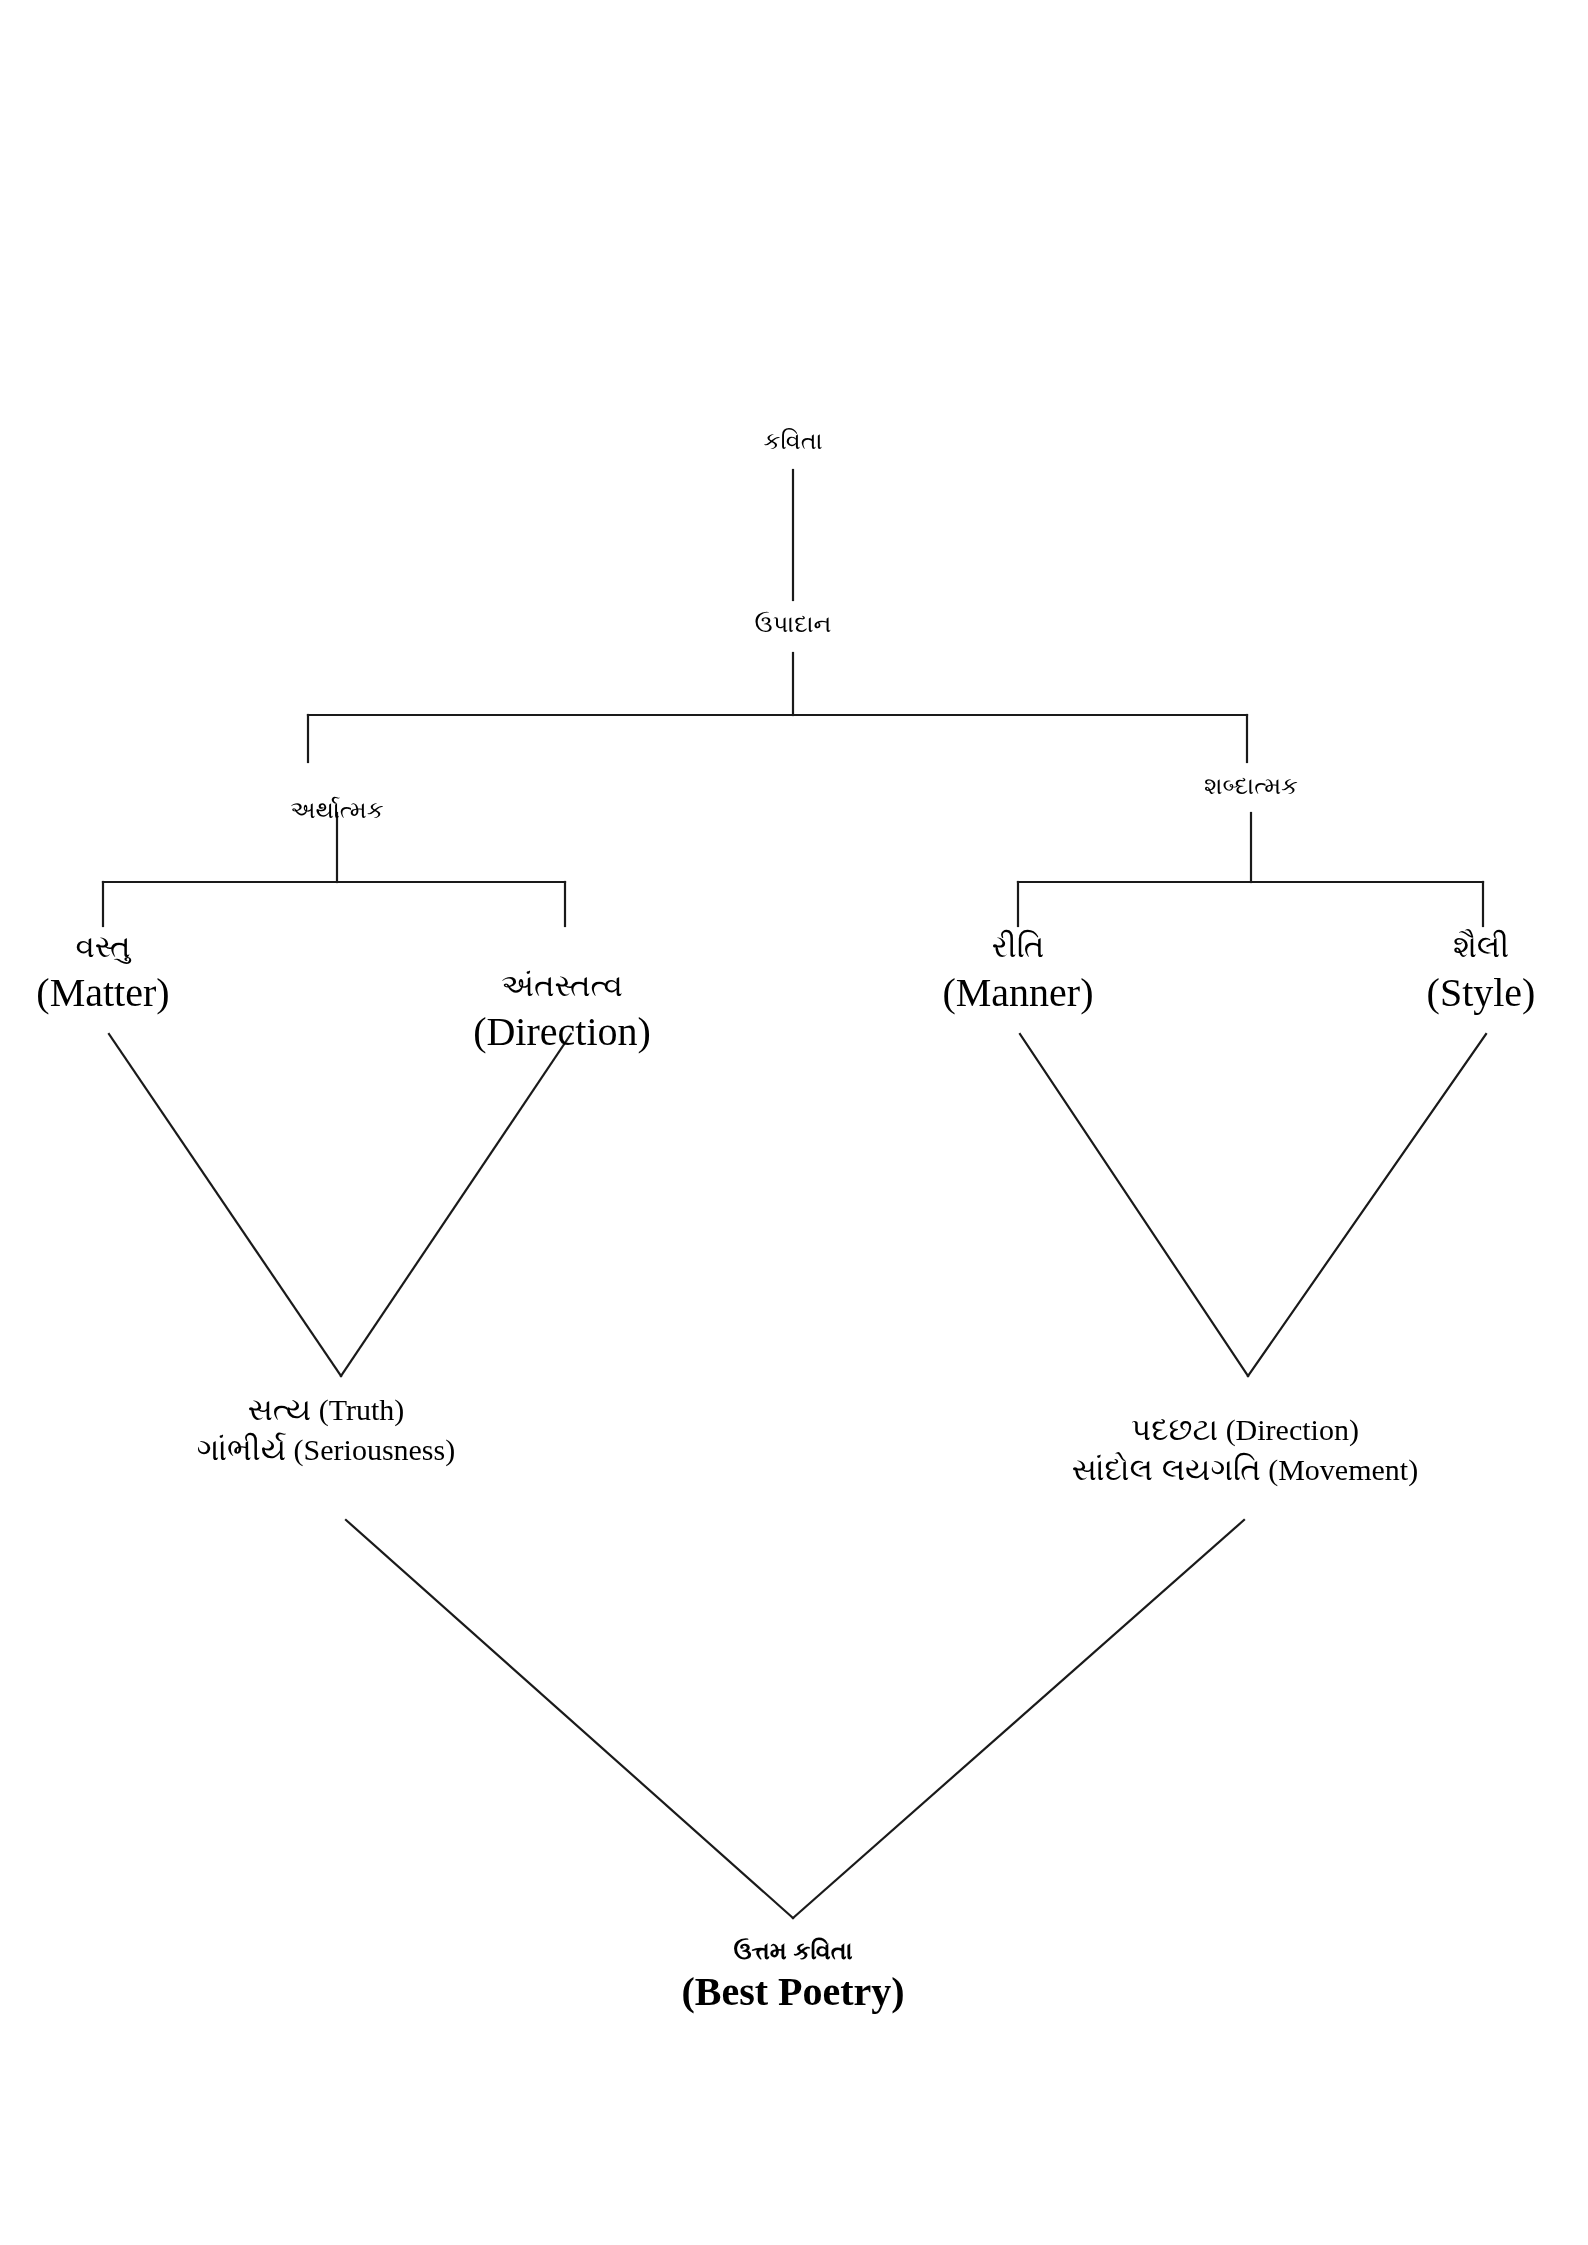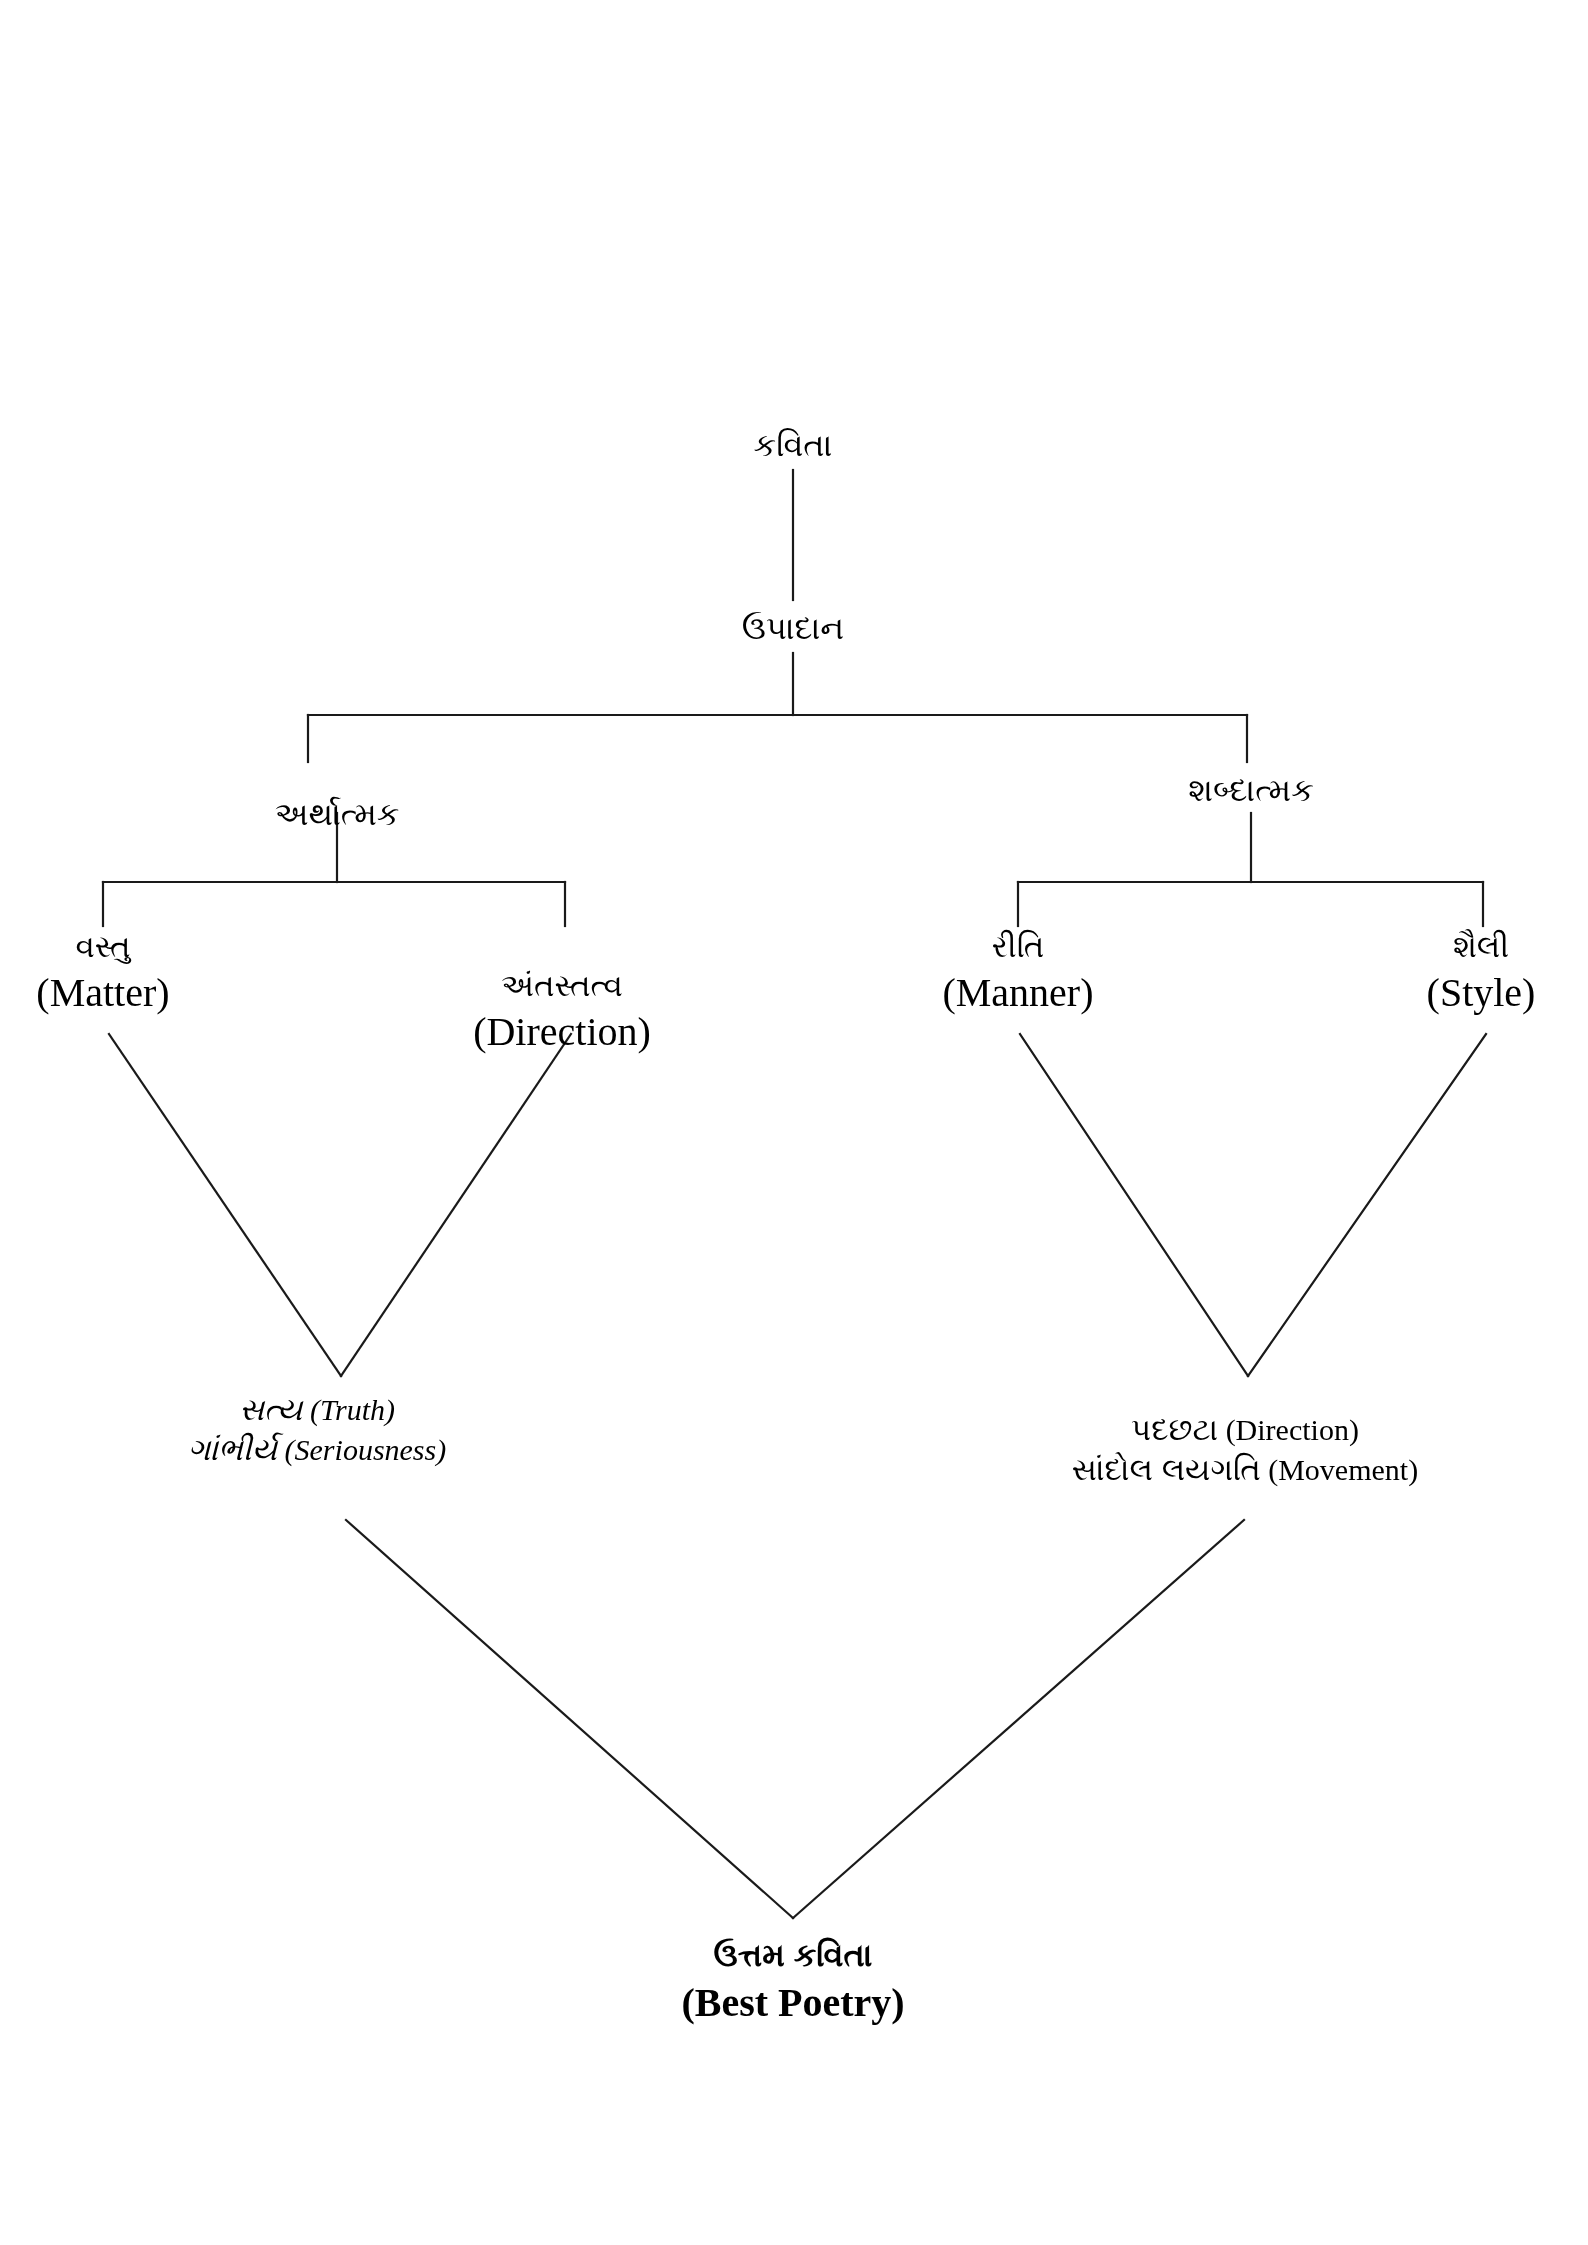--- a/index.html
+++ b/index.html
@@ -31,21 +31,21 @@
     line-height: 1.30;
     white-space: nowrap;
     transform: translateX(-50%);
   }
   .gu {
     font-family: "Liberation Sans", "DejaVu Sans", sans-serif;
     font-size: 31px;
   }
   .gu-big {
     font-family: "Liberation Sans", "DejaVu Sans", sans-serif;
-    font-size: 32px;
+    font-size: 24px;
   }
   .en {
     font-family: "Liberation Serif", "DejaVu Serif", serif;
     font-size: 40px;
   }
   .line-mix {
     font-size: 30px;
   }
   .line-mix .gu-inline {
     font-family: "Liberation Sans", "DejaVu Sans", sans-serif;
@@ -56,21 +56,21 @@
     font-size: 30px;
   }
   .n-root      { left: 793px; top: 425px; }
   .n-upadan    { left: 793px; top: 608px; }
   .n-arth      { left: 337px; top: 770px; margin-top: 24px; }
   .n-shabd     { left: 1251px; top: 770px; }
   .n-vastu     { left: 103px; top: 927px; }
   .n-antas     { left: 562px; top: 927px; margin-top: 39px; }
   .n-riti      { left: 1018px; top: 927px; }
   .n-shaili    { left: 1481px; top: 927px; }
-  .n-left-conv { left: 317px; top: 1390px; font-style: italic; }
+  .n-left-conv { left: 326px; top: 1390px; }
   .n-right-conv{ left: 1245px; top: 1390px; margin-top: 20px; }
   .n-best      { left: 793px; top: 1935px; font-weight: bold; }
 </style>
 </head>
 <body>
 
 <div id="page">
 
   <svg id="edges" viewBox="0 0 1588 2245" width="1588" height="2245" xmlns="http://www.w3.org/2000/svg">
     <g stroke="#1a1a1a" stroke-width="2.2" fill="none" stroke-linecap="square">

